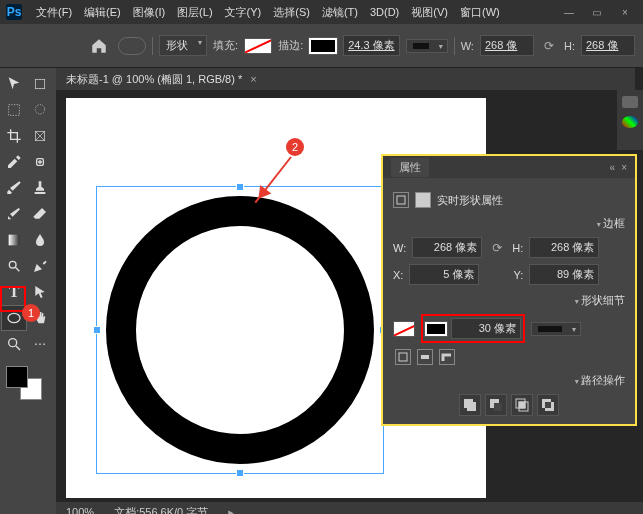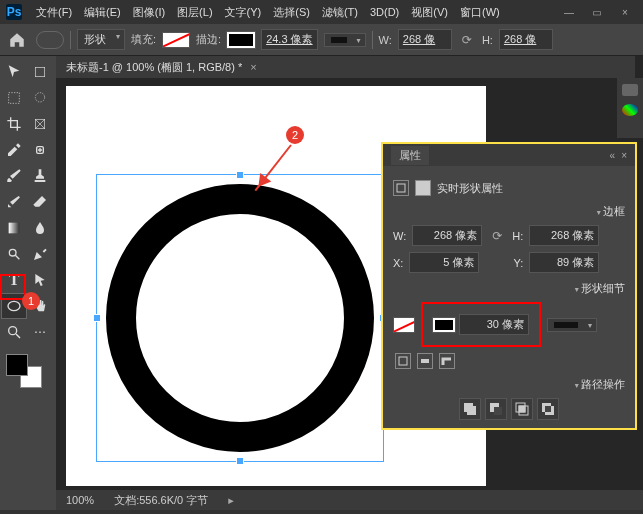--- a/index.html
+++ b/index.html
@@ -2,21 +2,21 @@
 <html><head>
 <meta charset="utf-8">
 <style>
   * { box-sizing: border-box; margin: 0; padding: 0; font-family: "Microsoft YaHei", sans-serif; }
   body { background: #323232; width: 643px; height: 514px; overflow: hidden; color: #ccc; font-size: 11px; }
   .titlebar { height: 24px; background: #323232; display: flex; align-items: center; padding: 0 6px; }
   .ps-logo { width: 16px; height: 16px; background: #001e36; color: #31a8ff; font-weight: bold; font-size: 12px; display: flex; align-items: center; justify-content: center; border-radius: 2px; margin-right: 8px; }
   .menu-item { padding: 0 6px; cursor: default; font-size: 11px; color: #ddd; }
   .window-controls { margin-left: auto; display: flex; gap: 4px; }
   .win-btn { width: 24px; height: 16px; display: flex; align-items: center; justify-content: center; color: #aaa; font-size: 10px; }
-  .optionbar { height: 32px; background: #454545; display: flex; align-items: center; padding: 0 8px; gap: 6px; border-bottom: 1px solid #222; }
+  .optionbar { height: 44px; background: #454545; display: flex; align-items: center; padding: 0 8px; gap: 6px; border-bottom: 1px solid #222; justify-content: flex-end; }
   .home-icon { width: 18px; height: 18px; }
   .tool-preview { width: 28px; height: 18px; border: 1px solid #666; border-radius: 9px / 9px; margin-left: 4px; }
   .dropdown { background: #3a3a3a; border: 1px solid #555; padding: 2px 18px 2px 6px; font-size: 11px; position: relative; color: #ddd; }
   .dropdown::after { content: "▾"; position: absolute; right: 4px; top: 2px; font-size: 8px; color: #aaa; }
   .opt-label { color: #ccc; font-size: 11px; }
   .swatch-none { width: 28px; height: 16px; background: #fff; position: relative; border: 1px solid #555; overflow: hidden; }
   .swatch-none::after { content: ""; position: absolute; left: -4px; top: 6px; width: 36px; height: 2px; background: red; transform: rotate(-25deg); }
   .swatch-black { width: 28px; height: 16px; background: #000; border: 2px solid #fff; outline: 1px solid #555; }
   .field { background: #333; border: 1px solid #555; padding: 2px 4px; color: #ddd; font-size: 11px; min-width: 54px; text-align: left; text-decoration: underline; }
   .stroke-preview { width: 42px; height: 14px; border: 1px solid #555; display: flex; align-items: center; }
@@ -44,21 +44,21 @@
   .status { position: absolute; bottom: 0; left: 0; right: 0; height: 20px; background: #3a3a3a; display: flex; align-items: center; padding: 0 10px; font-size: 11px; gap: 20px; color: #ccc; }
   .panel { position: absolute; top: 86px; right: 6px; width: 256px; background: #454545; border: 2px solid #fde047; z-index: 40; }
   .panel-titlebar { height: 22px; display: flex; align-items: center; padding: 0 8px; background: #3a3a3a; }
   .panel-tab { background: #454545; padding: 2px 8px; font-size: 11px; }
   .panel-close { margin-left: auto; display: flex; gap: 6px; font-size: 10px; color: #aaa; }
   .panel-body { padding: 8px 10px; font-size: 11px; color: #ddd; }
   .panel-row { display: flex; align-items: center; gap: 6px; margin: 6px 0; }
   .panel-section { margin-top: 8px; text-align: right; }
   .sect-title::before { content: "▾ "; font-size: 8px; color: #aaa; }
   .panel-field { background: #333; border: 1px solid #555; padding: 2px 4px; width: 70px; font-size: 11px; color: #ddd; }
-  .stroke-field-highlight { border: 2px solid red; padding: 10px; display: flex; align-items: center; gap: 4px; position: relative; }
+  .stroke-field-highlight { border: 2px solid red; padding: 2px; display: flex; align-items: center; gap: 4px; position: relative; }
   .panel-icons { display: flex; gap: 6px; }
   .panel-smicon { width: 16px; height: 16px; border: 1px solid #888; display: flex; align-items: center; justify-content: center; }
   .path-ops { display: flex; gap: 4px; justify-content: center; margin-top: 6px; }
   .path-op { width: 22px; height: 22px; background: #3a3a3a; border: 1px solid #555; display: flex; align-items: center; justify-content: center; }
   .right-dock { position: absolute; top: 22px; right: 0; width: 26px; height: 60px; background: #3a3a3a; display: flex; flex-direction: column; align-items: center; gap: 8px; padding-top: 6px; }
   .dock-ic { width: 16px; height: 12px; background: #666; border-radius: 2px; }
   .divider { width: 1px; height: 18px; background: #666; }
 </style>
 </head>
 <body>

